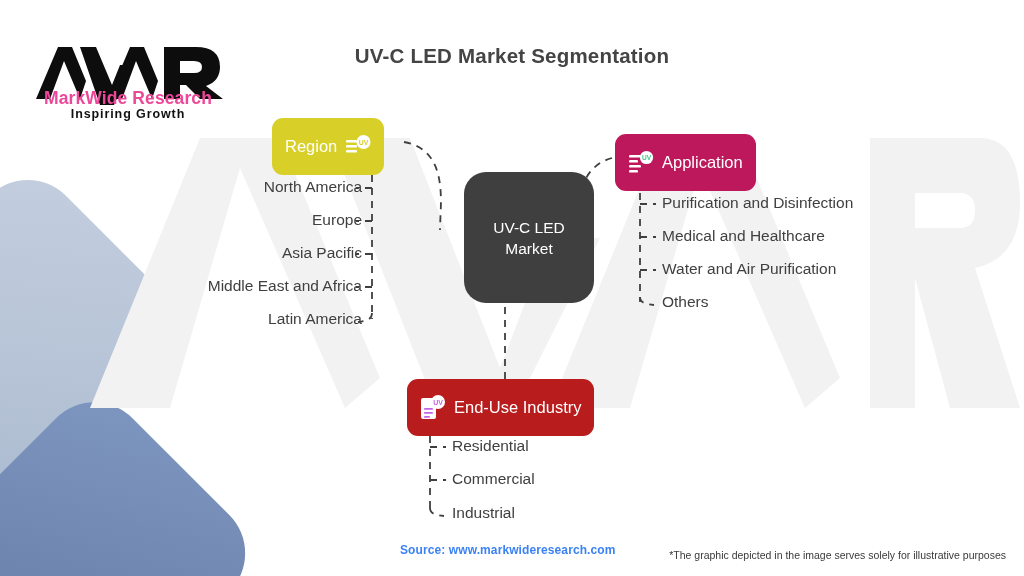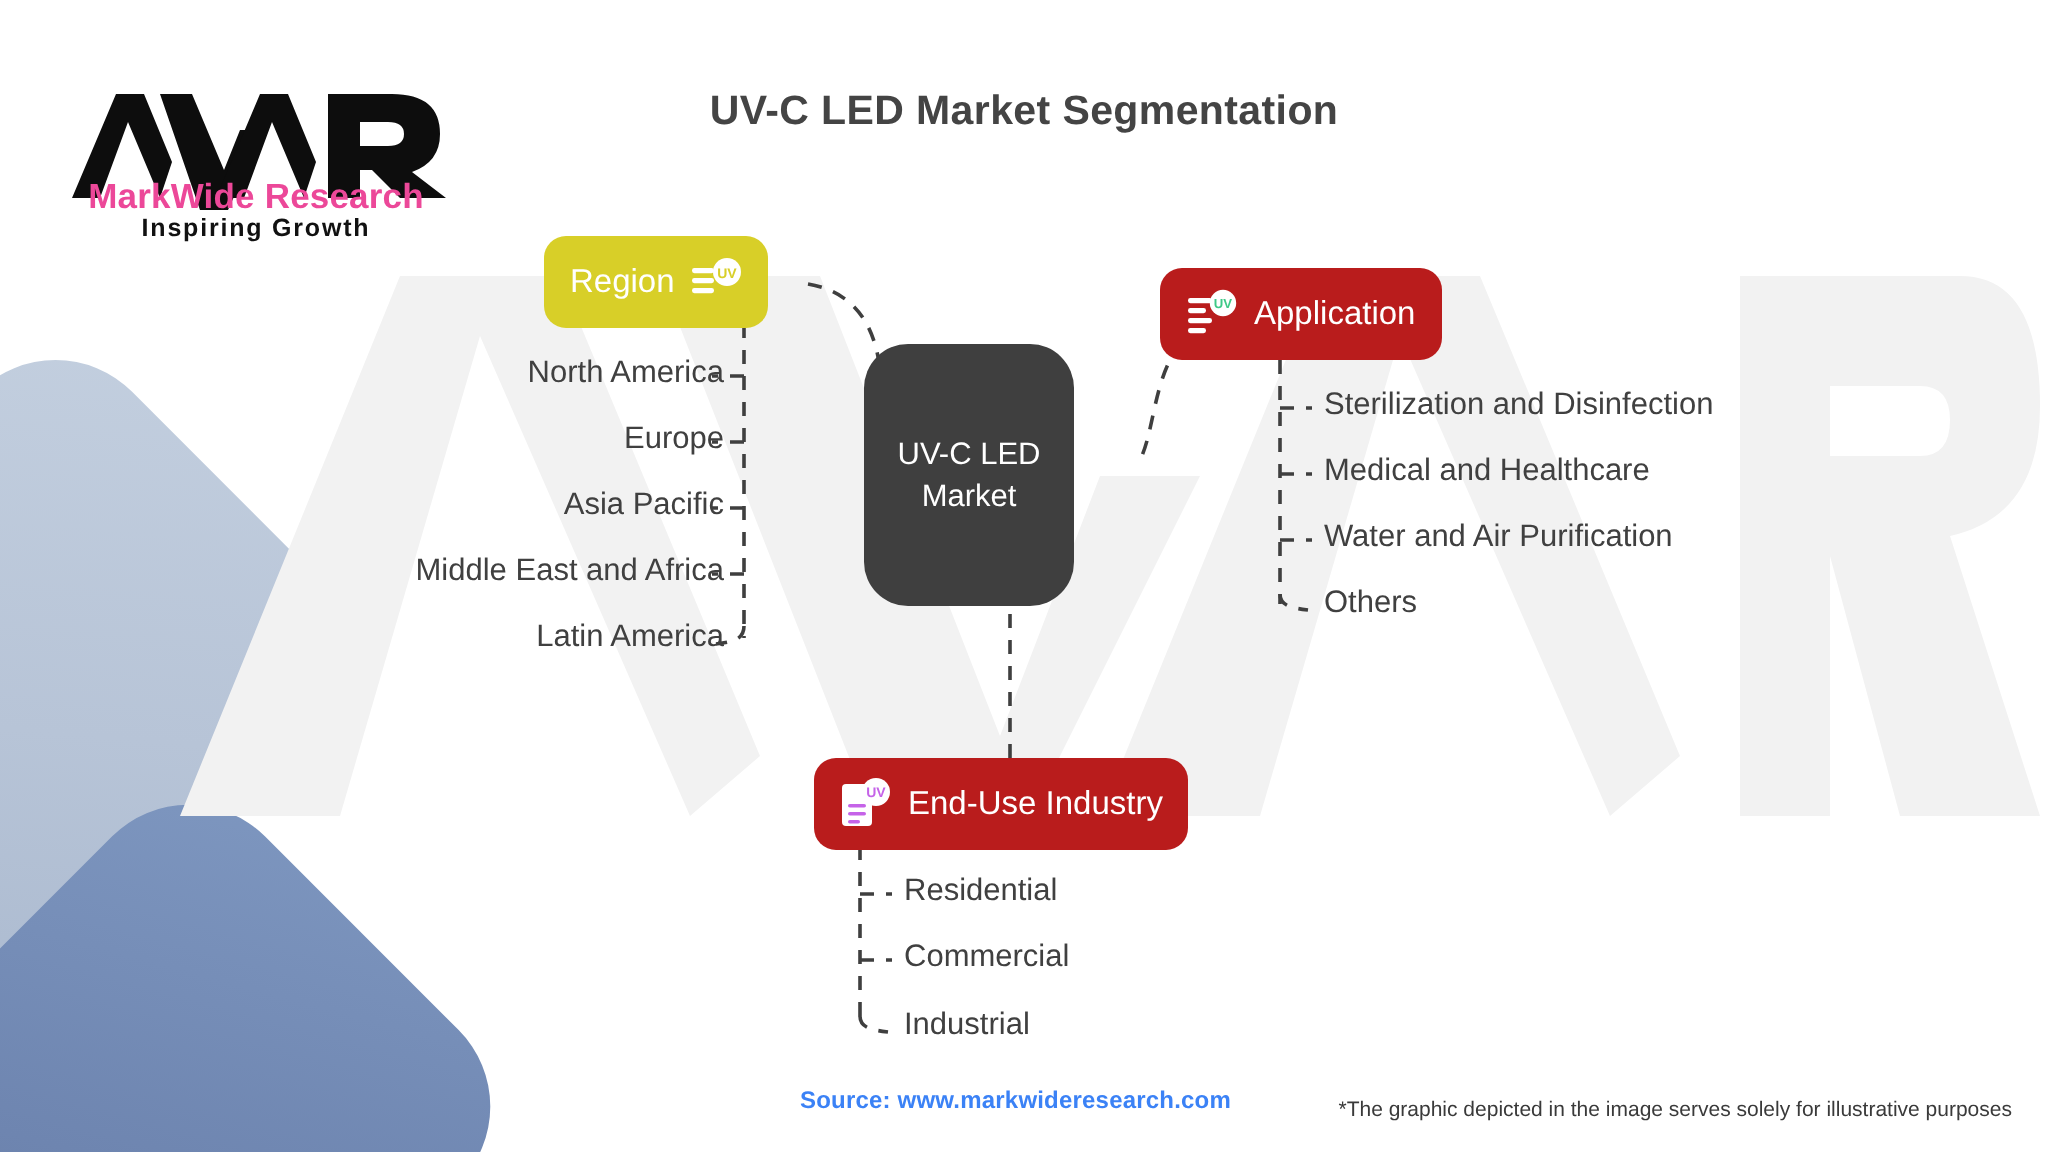--- a/index.html
+++ b/index.html
@@ -103,23 +103,23 @@
   
   .connectors {
     position: absolute;
     inset: 0;
     pointer-events: none;
   }
 
   
   .center-node {
     position: absolute;
-    left: 432px;
+    left: 464px;
     top: 172px;
-    width: 105px;
+    width: 130px;
     height: 131px;
     background: #3f3f3f;
     border-radius: 22px;
     display: flex;
     align-items: center;
     justify-content: center;
     box-sizing: border-box;
   }
   .center-label {
     color: #ffffff;
@@ -128,39 +128,39 @@
     text-align: center;
     white-space: pre-line;
   }
 
   
   .badge {
     position: absolute;
     display: flex;
     align-items: center;
     border-radius: 11px;
-    height: 46px;
+    height: 57px;
     box-sizing: border-box;
     padding: 0 13px;
     gap: 8px;
   }
   .badge-label {
     color: #ffffff;
     font-size: 16.5px;
     white-space: nowrap;
   }
   .badge-region {
     left: 272px;
     top: 118px;
     background: #d8cf28;
   }
   .badge-application {
-    left: 580px;
+    left: 615px;
     top: 134px;
-    background: #b91c1c;
+    background: #be185d;
   }
   .badge-enduse {
     left: 407px;
     top: 379px;
     background: #b91c1c;
   }
   .badge-icon {
     width: 26px;
     height: 26px;
     flex: 0 0 26px;
@@ -281,21 +281,21 @@
       <rect x="1" y="5" width="12" height="2.6" rx="1.2" fill="#ffffff"></rect>
       <rect x="1" y="10" width="9" height="2.6" rx="1.2" fill="#ffffff"></rect>
       <rect x="1" y="15" width="12" height="2.6" rx="1.2" fill="#ffffff"></rect>
       <rect x="1" y="20" width="9" height="2.6" rx="1.2" fill="#ffffff"></rect>
       <circle cx="18.5" cy="7.5" r="6.6" fill="#ffffff"></circle>
       <text x="18.5" y="10.2" font-family="Liberation Sans, sans-serif" font-size="6.6" font-weight="bold" fill="#3fc987" text-anchor="middle">UV</text>
     </svg>
     <span class="badge-label">Application</span>
   </div>
 
-  <div class="leaf" style="left:662px; top:194px;">Sterilization and Disinfection</div>
+  <div class="leaf" style="left:662px; top:194px;">Purification and Disinfection</div>
   <div class="leaf" style="left:662px; top:227px;">Medical and Healthcare</div>
   <div class="leaf" style="left:662px; top:260px;">Water and Air Purification</div>
   <div class="leaf" style="left:662px; top:293px;">Others</div>
 
   <div class="badge badge-enduse">
     <svg class="badge-icon" viewBox="0 0 26 26">
       <path d="M3 3 h11 a2 2 0 0 1 2 2 v17 a2 2 0 0 1 -2 2 h-11 a2 2 0 0 1 -2 -2 v-17 a2 2 0 0 1 2 -2 z" fill="#ffffff"></path>
       <rect x="4" y="13" width="9" height="1.8" rx="0.9" fill="#c563e8"></rect>
       <rect x="4" y="17" width="9" height="1.8" rx="0.9" fill="#c563e8"></rect>
       <rect x="4" y="21" width="6" height="1.8" rx="0.9" fill="#c563e8"></rect>

